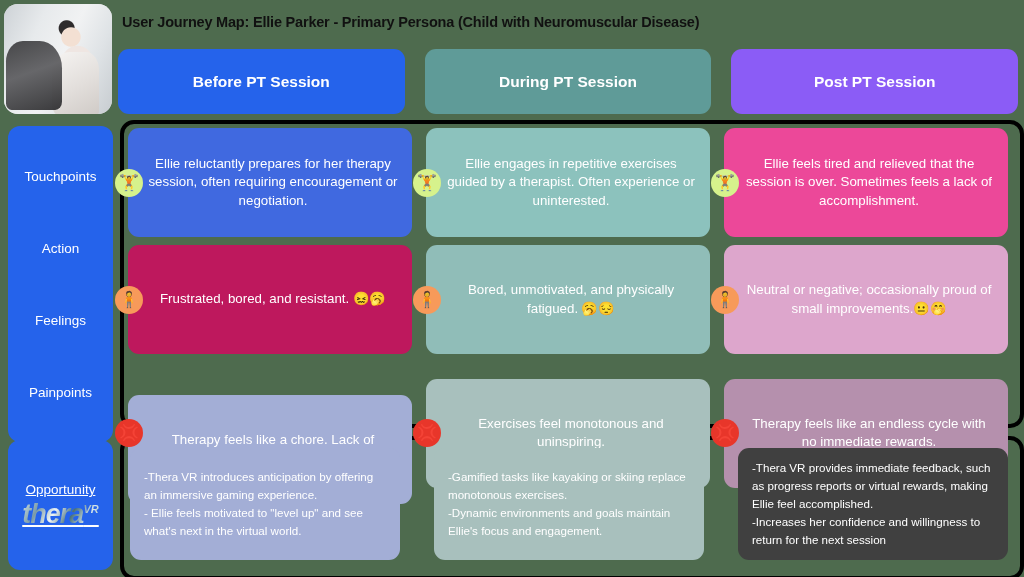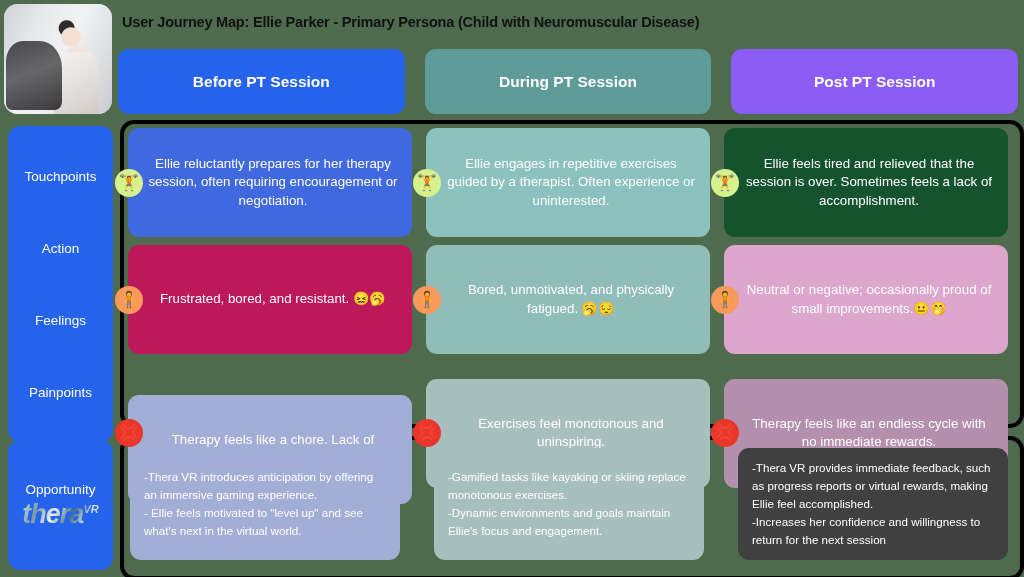--- a/index.html
+++ b/index.html
@@ -46,21 +46,21 @@
     flex:1;border-radius:11px;display:flex;align-items:center;justify-content:center;
     color:#fff;font-size:15.5px;font-weight:bold;
   }
 
   
   .rail{
     position:absolute;left:8px;width:105px;border-radius:12px;background:#2563eb;
     color:#fff;display:flex;flex-direction:column;
   }
   .rail-main{top:126px;height:288px;justify-content:space-around;align-items:center;padding:14px 0;}
-  .rail-opp{top:440px;height:130px;justify-content:center;align-items:center;gap:4px;}
+  .rail-opp{top:440px;height:130px;justify-content:center;align-items:center;gap:4px;text-decoration:underline;}
   .rail-label{font-size:13.5px;text-align:right;}
   .logo{
     font-size:27px;font-weight:bold;font-style:italic;letter-spacing:-1px;
     background:linear-gradient(120deg,#cfe3e6 0%,#7a9aa6 22%,#eef5f6 42%,#46707d 62%,#d9e8ea 82%,#88a9b3 100%);
     -webkit-background-clip:text;background-clip:text;color:transparent;
     position:relative;line-height:1;
   }
   .logo sup{font-size:11px;vertical-align:super;letter-spacing:0;}
 
   
@@ -134,21 +134,21 @@
     <div class="cellwrap">
       <span class="badge green" style="background: rgb(214, 242, 140);">🏋</span>
       <div class="cell" style="background: rgb(64, 105, 224);">Ellie reluctantly prepares for her therapy session, often requiring encouragement or negotiation.</div>
     </div>
     <div class="cellwrap">
       <span class="badge green" style="background: rgb(214, 242, 140);">🏋</span>
       <div class="cell" style="background: rgb(140, 194, 189);">Ellie engages in repetitive exercises guided by a therapist. Often experience or uninterested.</div>
     </div>
     <div class="cellwrap">
       <span class="badge green" style="background: rgb(214, 242, 140);">🏋</span>
-      <div class="cell" style="background: #14532d;">Ellie feels tired and relieved that the session is over. Sometimes feels a lack of accomplishment.</div>
+      <div class="cell" style="background: #ec4899;">Ellie feels tired and relieved that the session is over. Sometimes feels a lack of accomplishment.</div>
     </div>
   </div>
 
   <div class="row">
     <div class="cellwrap">
       <span class="badge orange" style="background: rgb(247, 154, 90);">🧍</span>
       <div class="cell" style="background: #be185d;">Frustrated, bored, and resistant. 😖🥱</div>
     </div>
     <div class="cellwrap">
       <span class="badge orange" style="background: rgb(247, 154, 90);">🧍</span>

